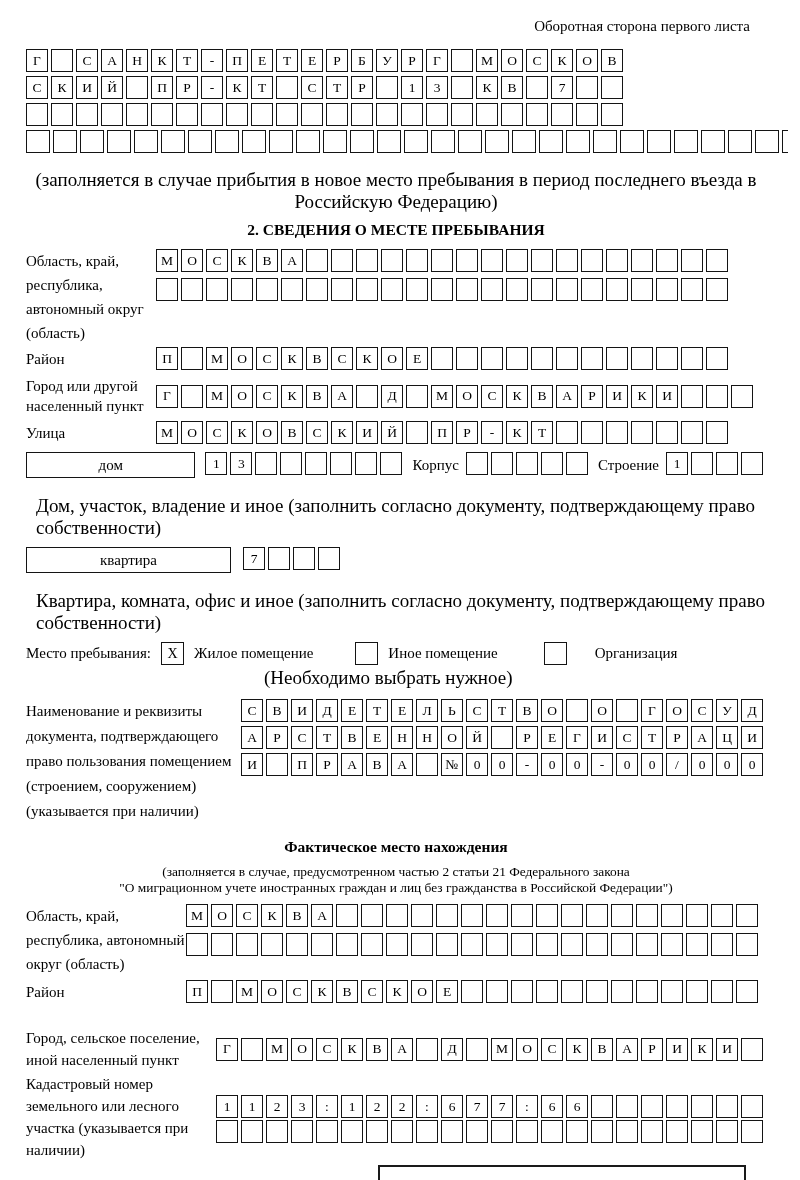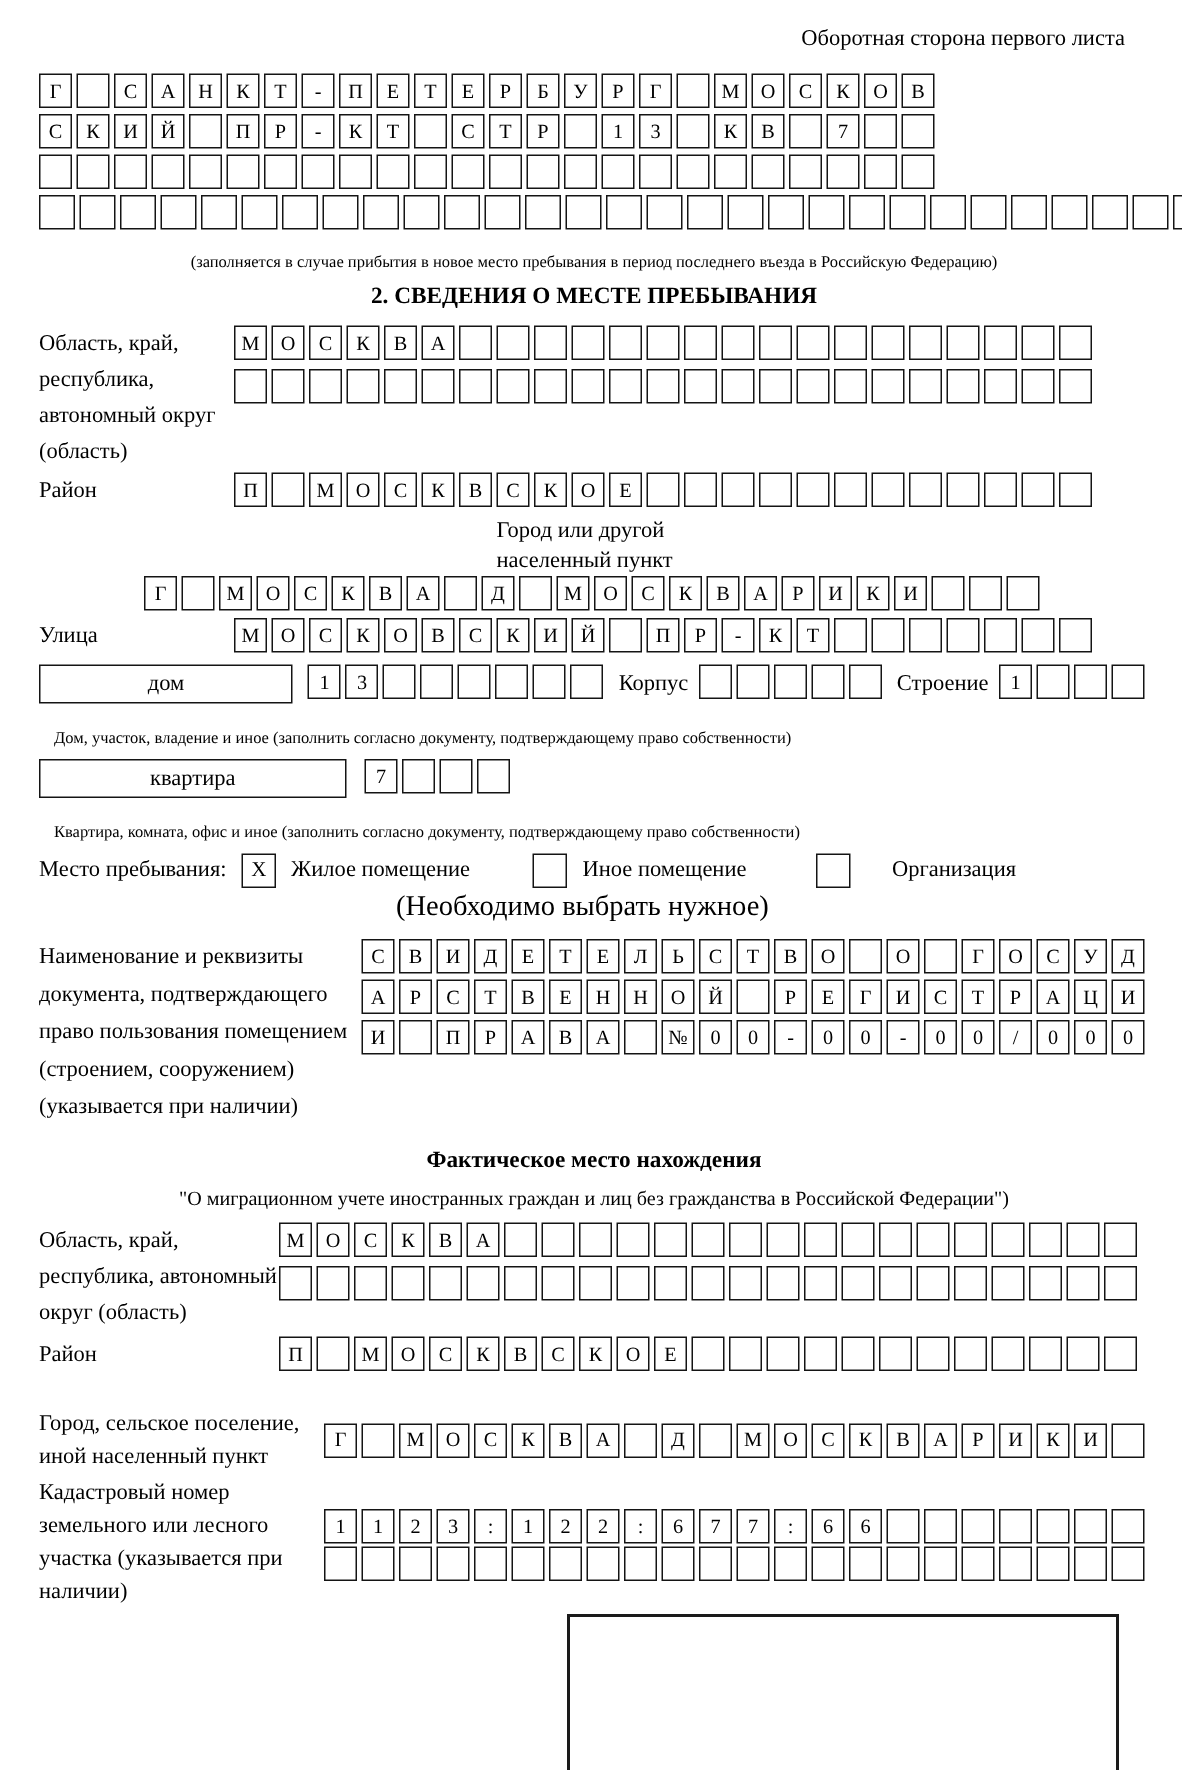--- a/index.html
+++ b/index.html
@@ -9,21 +9,21 @@
   .header-note { text-align:right; font-size:15px; padding-right:16px; margin-top:10px; margin-bottom:14px; }
 
   .flex { display:flex; }
   .label-col { font-size:15px; line-height:26px; }
   .cells-row { display:flex; margin-bottom:4px; }
   .cell { box-sizing:border-box; width:22px; height:23px; border:1.7px solid #141414;
     margin-right:3px; display:flex; align-items:center; justify-content:center;
     font-size:13.5px; flex:0 0 auto; }
   .cell-w { width:24px; }
 
-  .note { font-size:11px; text-align:center; margin:16px 0 8px 0; }
+  .note { font-size:19px; text-align:center; margin:16px 0 8px 0; }
   .section-title { text-align:center; font-weight:bold; font-size:15.5px; margin:4px 0 10px 0; }
 
   .lbl-prev { width:150px; }
   .lbl-130 { width:130px; line-height:24px; }
   .lbl-160 { width:160px; line-height:24px; }
   .lbl-210 { width:212px; line-height:22px; }
   .lbl-doc { width:236px; line-height:25px; }
 
   .rowgroup { display:flex; flex-direction:column; }
   .mb6 { margin-bottom:6px; }
@@ -249,21 +249,21 @@
         <span class="cell"></span>
         <span class="cell"></span>
         <span class="cell"></span>
         <span class="cell"></span>
         <span class="cell"></span>
         <span class="cell"></span>
         <span class="cell"></span>
       </div>
   </div>
 
-  <div class="flex" style="margin-top:2px; align-items:center;flex-direction:column;">
+  <div class="flex" style="margin-top:2px; align-items:center;">
     <div class="label-col lbl-130" style="line-height:20px;">Город или другой населенный пункт</div>
     <div class="cells-row" style="margin-bottom:0;">
         <span class="cell">Г</span>
         <span class="cell"></span>
         <span class="cell">М</span>
         <span class="cell">О</span>
         <span class="cell">С</span>
         <span class="cell">К</span>
         <span class="cell">В</span>
         <span class="cell">А</span>
@@ -436,20 +436,21 @@
           <span class="cell">0</span>
           <span class="cell">/</span>
           <span class="cell">0</span>
           <span class="cell">0</span>
           <span class="cell">0</span>
         </div>
     </div>
   </div>
 
   <div class="section-title" style="margin-top:14px; margin-bottom:8px;">Фактическое место нахождения</div>
+  <div class="fact-note">(заполняется в случае, предусмотренном частью 2 статьи 21 Федерального закона</div>
   <div class="fact-note" style="margin-bottom:8px;">"О миграционном учете иностранных граждан и лиц без гражданства в Российской Федерации")</div>
 
   <div class="flex">
     <div class="label-col lbl-160">Область, край, республика, автономный округ (область)</div>
     <div class="rowgroup">
       <div class="cells-row mb6">
           <span class="cell">М</span>
           <span class="cell">О</span>
           <span class="cell">С</span>
           <span class="cell">К</span>

